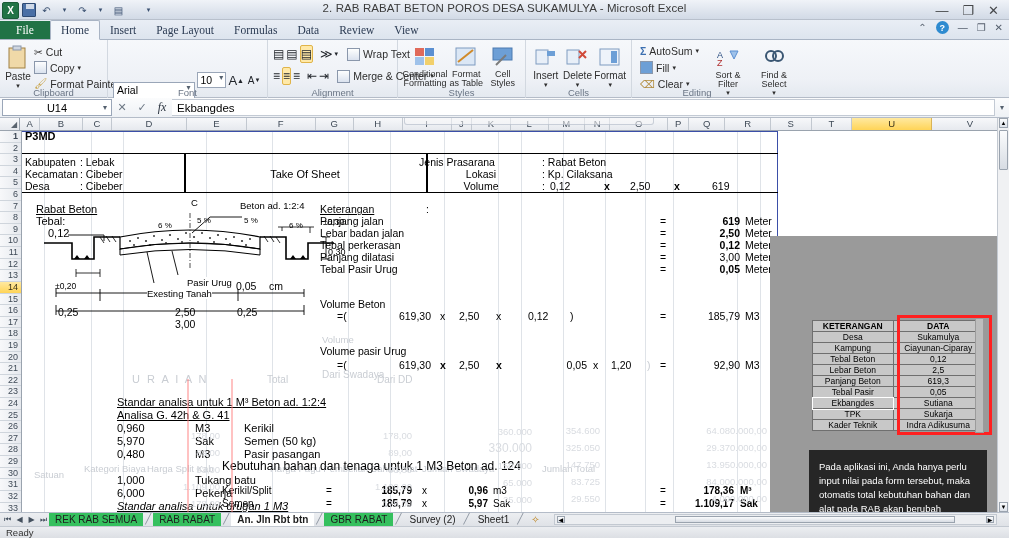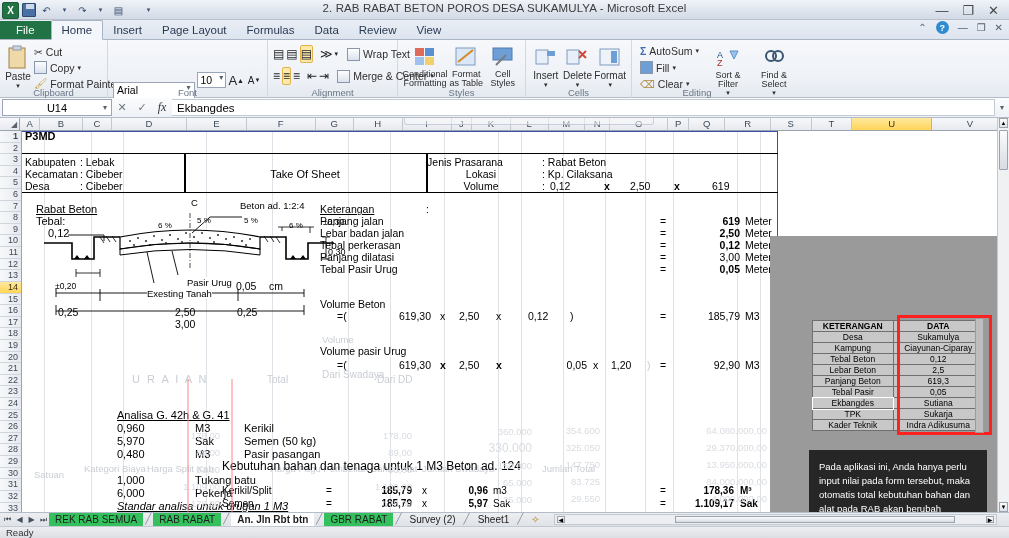--- a/index.html
+++ b/index.html
@@ -27,21 +27,21 @@
     font-size:11.5px; color:#3b3b3b; letter-spacing:.1px;
   }
   #wincontrols { position:absolute; right:2px; top:0; height:20px; display:flex; align-items:center; gap:14px; padding-right:8px;}
   #wincontrols span { font-size:13px; color:#46484b; }
   
   #tabs {
     position:absolute; left:0; top:20px; width:1009px; height:20px;
     background:linear-gradient(#e9eef5,#dde4ee); border-bottom:1px solid #a9b4c4;
     display:flex; align-items:flex-end; font-size:11.5px;
   }
-  .tab { padding:3px 10px 3px; color:#2a3a52; cursor:default; }
+  .tab { padding:3px 10px 3px; color:#2a3a52; cursor:default;font-family:Liberation Serif, serif; }
   .tab.file { background:#217346; color:#fff; font-weight:normal; padding:3px 16px 3px; }
   .tab.active { background:#f3f6fa; border:1px solid #a9b4c4; border-bottom:1px solid #f3f6fa;
                 margin-bottom:-1px; border-radius:2px 2px 0 0; }
   #helpgroup { position:absolute; right:6px; top:21px; display:flex; gap:9px; align-items:center; font-size:10px; color:#56606e;}
   .helpq { width:13px;height:13px;border-radius:50%;background:#2e8bd0;color:#fff;font-size:9px;
            display:flex;align-items:center;justify-content:center;font-weight:bold;}
   
   #ribbon {
     position:absolute; left:0; top:40px; width:1009px; height:58px;
     background:linear-gradient(#f6f8fb,#eef1f6 70%,#e4e9f0);
@@ -496,21 +496,21 @@
     <div class="cell" style="left:58px;top:38px">: Cibeber</div>
     <div class="cell" style="left:3px;top:50px">Desa</div>
     <div class="cell" style="left:58px;top:50px">: Cibeber</div>
 
     <div style="position:absolute;left:-2px;top:22px;width:758px;height:40px;border-top:1.5px solid #000;border-bottom:1.5px solid #000"></div>
     <div style="position:absolute;left:162px;top:22px;width:1.5px;height:40px;background:#000"></div>
     <div style="position:absolute;left:404px;top:22px;width:1.5px;height:40px;background:#000"></div>
 
     <div class="cell" style="left:162px;top:38px;width:242px;text-align:center;font-size:11px">Take Of Sheet</div>
 
-    <div class="cell c" style="left:388px;top:26px;width:110px">Jenis Prasarana</div>
+    <div class="cell c" style="left:380px;top:26px;width:110px">Jenis Prasarana</div>
     <div class="cell" style="left:520px;top:26px">: Rabat Beton</div>
     <div class="cell c" style="left:404px;top:38px;width:110px">Lokasi</div>
     <div class="cell" style="left:520px;top:38px">: Kp. Cilaksana</div>
     <div class="cell c" style="left:404px;top:50px;width:110px">Volume</div>
     <div class="cell" style="left:520px;top:50px">:</div>
     <div class="cell" style="left:528px;top:50px">0,12</div>
     <div class="cell b" style="left:582px;top:50px">x</div>
     <div class="cell" style="left:608px;top:50px">2,50</div>
     <div class="cell b" style="left:652px;top:50px">x</div>
     <div class="cell" style="left:690px;top:50px">619</div>
@@ -664,20 +664,21 @@
     <div class="cell ghost" style="left:300px;top:238px;font-size:10px">Dari Swadaya</div>
     <div class="cell ghost" style="left:355px;top:243px;font-size:10px">Dari DD</div>
     <div class="cell ghost" style="left:300px;top:203px;font-size:9.5px">Volume</div>
     <div class="cell ghost" style="left:12px;top:338px;font-size:9.5px">Satuan</div>
     <div class="cell ghost" style="left:62px;top:332px;font-size:9.5px">Kategori Biaya</div>
     <div class="cell ghost" style="left:125px;top:332px;font-size:9.5px">Harga Split Kab</div>
     <div class="cell ghost" style="left:248px;top:332px;font-size:9.5px">Harga Pagu Pembelian Bahan/Alat</div>
     <div class="cell ghost" style="left:400px;top:332px;font-size:9.5px">Jumlah Swadaya</div>
     <div class="cell ghost" style="left:520px;top:332px;font-size:9.5px">Jumlah Total</div>
 
+    <div class="cell u" style="left:95px;top:266px;font-size:11px">Standar analisa untuk 1 M³ Beton ad. 1:2:4</div>
     <div class="cell u" style="left:95px;top:279px;font-size:11px">Analisa G. 42h &amp; G. 41</div>
 
     <div class="cell" style="left:95px;top:292px;font-size:11px">0,960</div>
     <div class="cell" style="left:173px;top:292px;font-size:11px">M3</div>
     <div class="cell" style="left:222px;top:292px;font-size:11px">Kerikil</div>
 
     <div class="cell" style="left:95px;top:305px;font-size:11px">5,970</div>
     <div class="cell" style="left:173px;top:305px;font-size:11px">Sak</div>
     <div class="cell" style="left:222px;top:305px;font-size:11px">Semen (50 kg)</div>
 

